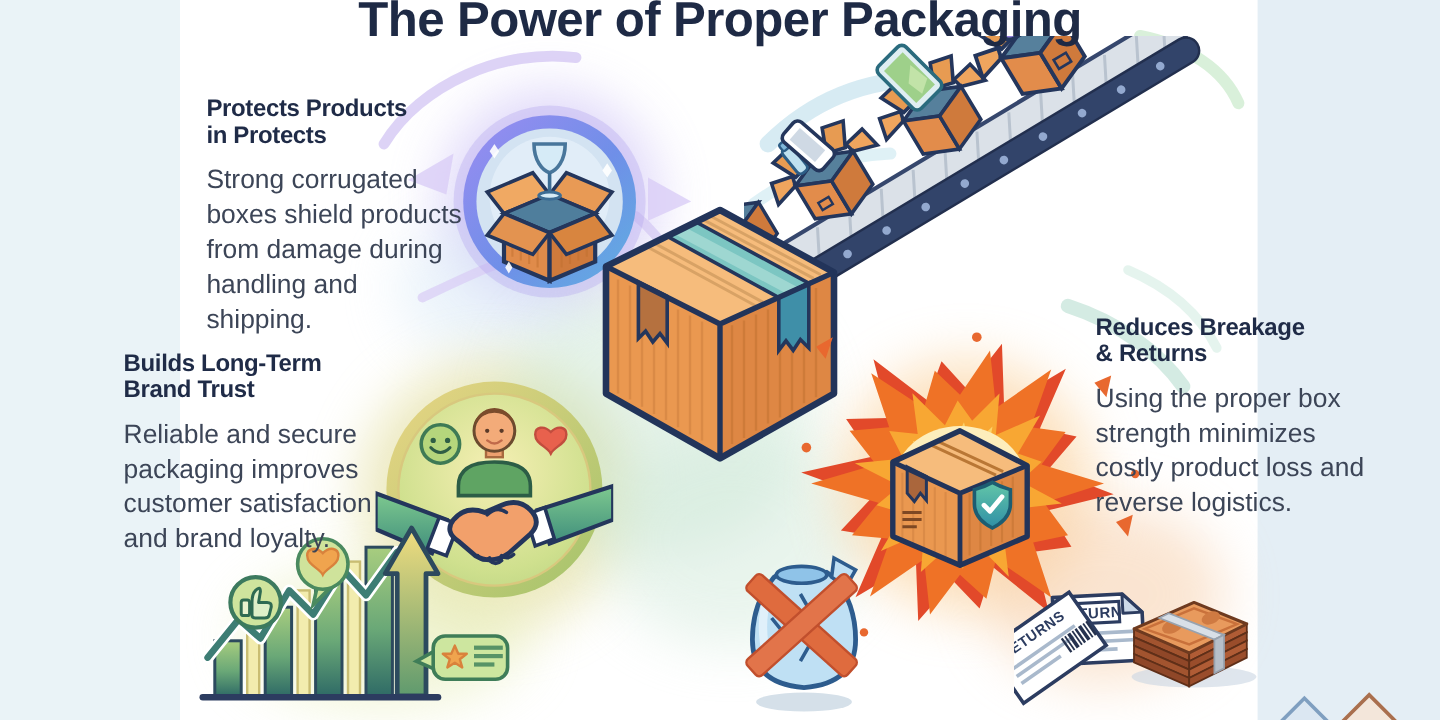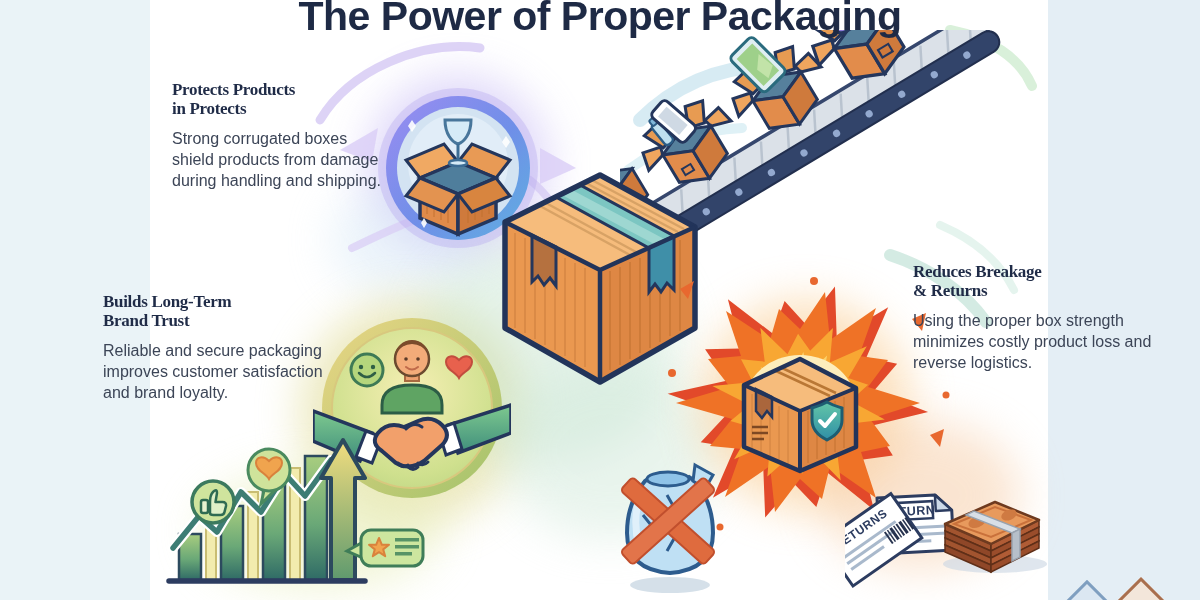--- a/index.html
+++ b/index.html
@@ -6,23 +6,23 @@
   .canvas{position:relative;width:1200px;height:600px;overflow:hidden;background:#ffffff;
           font-family:"Liberation Sans","DejaVu Sans",sans-serif;}
   .strip{position:absolute;top:0;height:600px;}
   .strip.left{left:0;width:150px;background:#eaf3f7;}
   .strip.right{left:1048px;width:152px;background:#e4eef5;}
   .wash{position:absolute;border-radius:50%;filter:blur(22px);}
   .abs{position:absolute;}
   h1.title{position:absolute;top:-7px;left:0;width:1200px;margin:0;text-align:center;
            font-size:41px;font-weight:700;letter-spacing:-0.5px;color:#1e2a45;}
   .section{position:absolute;}
-  .section h2{margin:0;font-size:17px;font-weight:700;line-height:1.12;color:#1f2b47;letter-spacing:-0.3px;font-family:Liberation Serif, serif;}
+  .section h2{margin:0;font-size:20px;font-weight:700;line-height:1.12;color:#1f2b47;letter-spacing:-0.3px;}
   .section h2 span{display:block;}
-  .section p{margin:10px 0 0 0;font-size:16px;line-height:1.32;color:#3c4557;}
+  .section p{margin:10px 0 0 0;font-size:22px;line-height:1.32;color:#3c4557;}
   .s1{left:172px;top:80px;width:218px;}
   .s2{left:103px;top:292px;width:244px;}
   .s3{left:913px;top:262px;width:244px;}
   .diamond{position:absolute;transform:rotate(45deg);}
   svg{display:block;}
 </style>
 </head>
 <body>
 
 <div class="canvas">

